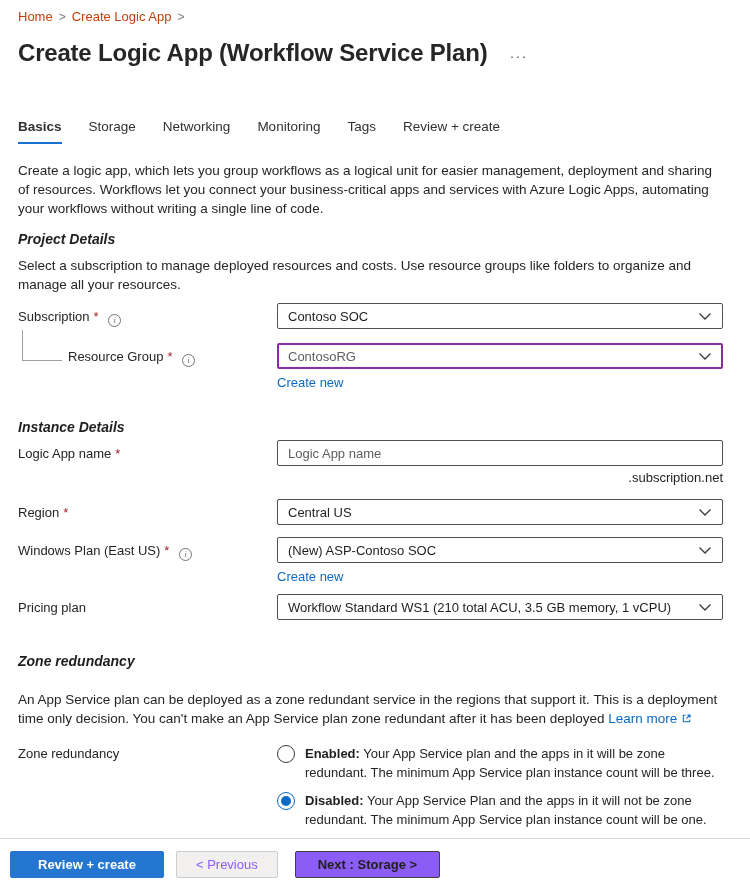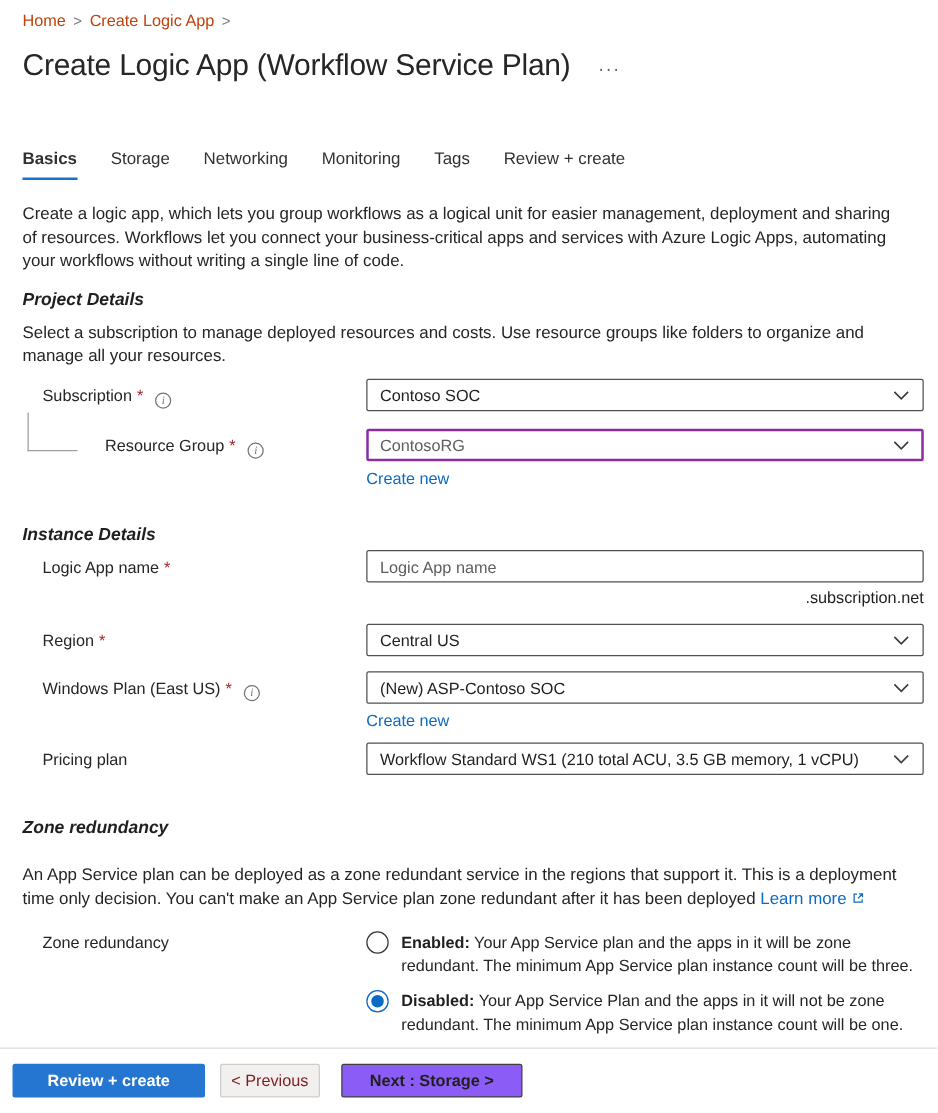--- a/index.html
+++ b/index.html
@@ -13,36 +13,36 @@
   }
   .page { padding: 8px 27px 0 18px; }
 
   
   .breadcrumb { font-size: 13px; line-height: 18px; }
   .breadcrumb a { color: #c2410c; text-decoration: none; cursor: pointer; margin-top: 17px; }
   .crumb-sep { color: #7a7a7a; margin: 0 6px; font-size: 12px; }
 
   
   .title-row { margin-top: 12px; display: flex; align-items: center; }
-  .page-title { font-size: 24px; font-weight: normal; color: #262626; line-height: 30px; letter-spacing: -0.2px; }
+  .page-title { font-size: 24px; font-weight: bold; color: #262626; line-height: 30px; letter-spacing: -0.2px; }
   .title-ellipsis { color: #605e5c; font-size: 15px; margin-left: 22px; margin-top: 4px; letter-spacing: 1px; }
 
   
   .tabs { margin-top: 50px; display: flex; }
   .tab { font-size: 13.5px; color: #323130; margin-right: 27px; padding-bottom: 7px; border-bottom: 2px solid transparent; cursor: pointer; line-height: 17px; }
   .tab.active { font-weight: bold; border-bottom: 2px solid #1673d0; }
 
   
   .intro { margin-top: 17px; font-size: 13.5px; line-height: 19px; color: #262524; max-width: 705px; }
   .section-heading { font-size: 14px; font-weight: bold; color: #201f1e; line-height: 18px; font-style: italic; }
   .section-desc { font-size: 13.5px; line-height: 19px; color: #262524; max-width: 705px; }
 
   
   .form-row { display: flex; align-items: flex-start; }
-  .form-label { width: 259px; flex: 0 0 259px; font-size: 13px; color: #262524; padding-top: 5px; line-height: 17px; margin-left: 16px; }
+  .form-label { width: 259px; flex: 0 0 259px; font-size: 13px; color: #262524; padding-top: 5px; line-height: 17px; }
   .form-field { width: 446px; flex: 0 0 446px; }
   .req { color: #a4262c; margin-left: 4px; }
   .info-icon {
     display: inline-block; width: 13px; height: 13px; margin-left: 6px;
     border: 1px solid #767472; border-radius: 50%;
     color: #767472; font-size: 9px; line-height: 11px; text-align: center;
     font-family: "Liberation Serif", serif; font-style: italic;
     vertical-align: -2px;
   }
 
@@ -94,21 +94,21 @@
 
   
   .footer {
     position: absolute; left: 0; bottom: 0; width: 750px; height: 52px;
     border-top: 1px solid #dddbda; background: #fff;
     display: flex; align-items: center; padding: 0 10px;
   }
   .btn { font-size: 13px; height: 27px; border-radius: 2px; cursor: pointer;
          font-family: "Liberation Sans", "DejaVu Sans", sans-serif; }
   .btn-primary { background: #2476d0; color: #fff; font-weight: bold; border: 1px solid #2476d0; padding: 0 27px; }
-  .btn-disabled { background: #f1f0ef; color: #7f1d1d; border: 1px solid #cfcdcb; padding: 0 8px; margin-left: 12px; cursor: default; }
+  .btn-disabled { background: #f1f0ef; color: #8b5cf6; border: 1px solid #cfcdcb; padding: 0 19px; margin-left: 12px; cursor: default; }
   .btn-secondary { background: #8b5cf6; color: #201f1e; font-weight: 600; border: 1px solid #41403e; padding: 0 22px; margin-left: 17px; }
 
   .mt-sub { margin-top: 9px; }
   .mt-rg { margin-top: 14px; }
 </style>
 </head>
 <body>
 
 <div class="page">
 

